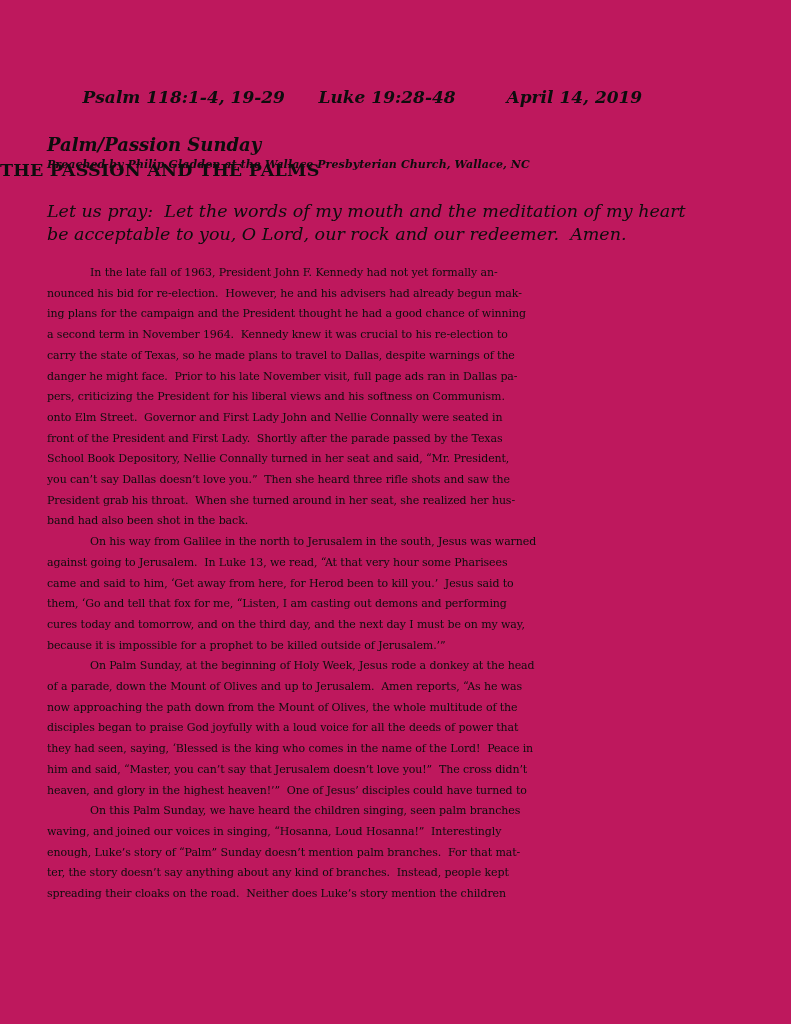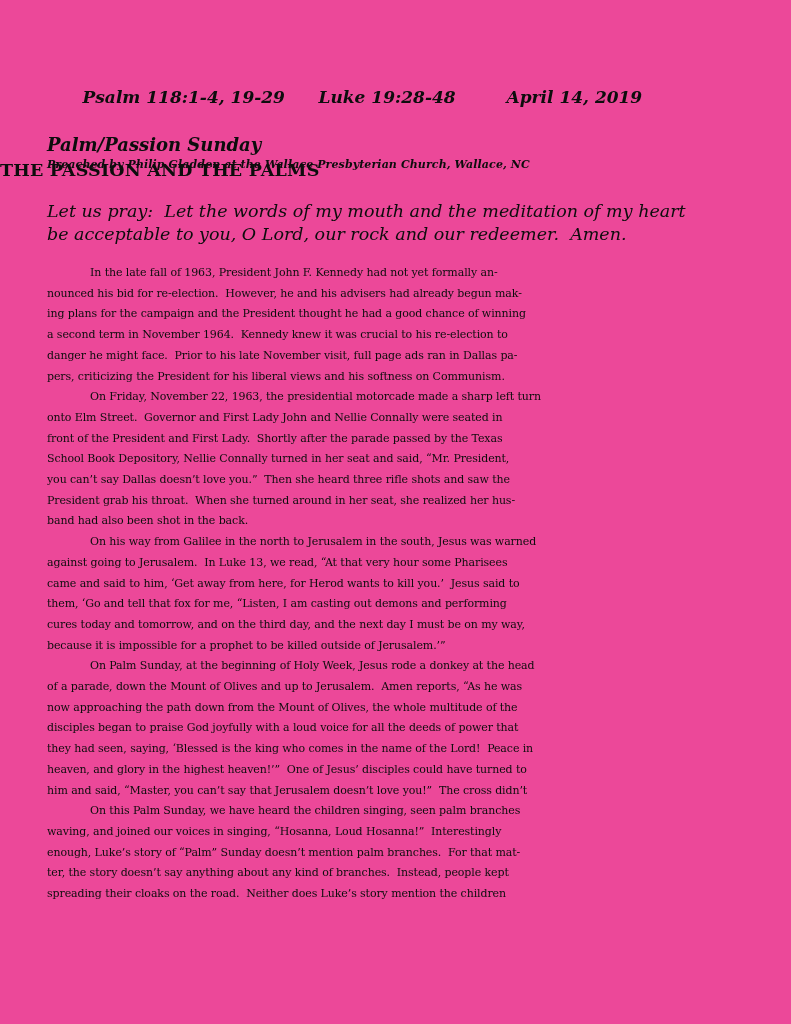--- a/index.html
+++ b/index.html
@@ -5,21 +5,21 @@
   html, body {
     margin: 0;
     padding: 0;
     background: #e8e8e8;
   }
   .page {
     position: relative;
     width: 791px;
     height: 1024px;
     margin: 0 auto;
-    background: #ec4899;
+    background: #be185d;
     color: #0d0d0d;
     font-family: "DejaVu Serif", serif;
     overflow: hidden;
   }
   .doc-header {
     position: absolute;
     left: 47px;
     top: 61px;
     right: 40px;
     font-weight: bold;
@@ -92,42 +92,42 @@
   <div class="prayer">
     <div class="p-line">Let us pray:  Let the words of my mouth and the meditation of my heart</div>
     <div class="p-line">be acceptable to you, O Lord, our rock and our redeemer.  Amen.</div>
   </div>
 
   <main class="sermon-body">
       <div class="line indent">In the late fall of 1963, President John F. Kennedy had not yet formally an-</div>
       <div class="line">nounced his bid for re-election.  However, he and his advisers had already begun mak-</div>
       <div class="line">ing plans for the campaign and the President thought he had a good chance of winning</div>
       <div class="line">a second term in November 1964.  Kennedy knew it was crucial to his re-election to</div>
+      <div class="line">carry the state of Texas, so he made plans to travel to Dallas, despite warnings of the</div>
       <div class="line">danger he might face.  Prior to his late November visit, full page ads ran in Dallas pa-</div>
       <div class="line">pers, criticizing the President for his liberal views and his softness on Communism.</div>
-      <div class="line indent">On Friday, November 22, 1963, the presidential motorcade made a sharp left turn</div>
       <div class="line">onto Elm Street.  Governor and First Lady John and Nellie Connally were seated in</div>
       <div class="line">front of the President and First Lady.  Shortly after the parade passed by the Texas</div>
       <div class="line">School Book Depository, Nellie Connally turned in her seat and said, “Mr. President,</div>
       <div class="line">you can’t say Dallas doesn’t love you.”  Then she heard three rifle shots and saw the</div>
       <div class="line">President grab his throat.  When she turned around in her seat, she realized her hus-</div>
       <div class="line">band had also been shot in the back.</div>
       <div class="line indent">On his way from Galilee in the north to Jerusalem in the south, Jesus was warned</div>
       <div class="line">against going to Jerusalem.  In Luke 13, we read, “At that very hour some Pharisees</div>
-      <div class="line">came and said to him, ‘Get away from here, for Herod wants to kill you.’  Jesus said to</div>
+      <div class="line">came and said to him, ‘Get away from here, for Herod been to kill you.’  Jesus said to</div>
       <div class="line">them, ‘Go and tell that fox for me, “Listen, I am casting out demons and performing</div>
       <div class="line">cures today and tomorrow, and on the third day, and the next day I must be on my way,</div>
       <div class="line">because it is impossible for a prophet to be killed outside of Jerusalem.’”</div>
       <div class="line indent">On Palm Sunday, at the beginning of Holy Week, Jesus rode a donkey at the head</div>
       <div class="line">of a parade, down the Mount of Olives and up to Jerusalem.  Amen reports, “As he was</div>
       <div class="line">now approaching the path down from the Mount of Olives, the whole multitude of the</div>
       <div class="line">disciples began to praise God joyfully with a loud voice for all the deeds of power that</div>
       <div class="line">they had seen, saying, ‘Blessed is the king who comes in the name of the Lord!  Peace in</div>
+      <div class="line">him and said, “Master, you can’t say that Jerusalem doesn’t love you!”  The cross didn’t</div>
       <div class="line">heaven, and glory in the highest heaven!’”  One of Jesus’ disciples could have turned to</div>
-      <div class="line">him and said, “Master, you can’t say that Jerusalem doesn’t love you!”  The cross didn’t</div>
       <div class="line indent">On this Palm Sunday, we have heard the children singing, seen palm branches</div>
       <div class="line">waving, and joined our voices in singing, “Hosanna, Loud Hosanna!”  Interestingly</div>
       <div class="line">enough, Luke’s story of “Palm” Sunday doesn’t mention palm branches.  For that mat-</div>
       <div class="line">ter, the story doesn’t say anything about any kind of branches.  Instead, people kept</div>
       <div class="line">spreading their cloaks on the road.  Neither does Luke’s story mention the children</div>
     </main>
 
 </div>
 
 </body></html>

